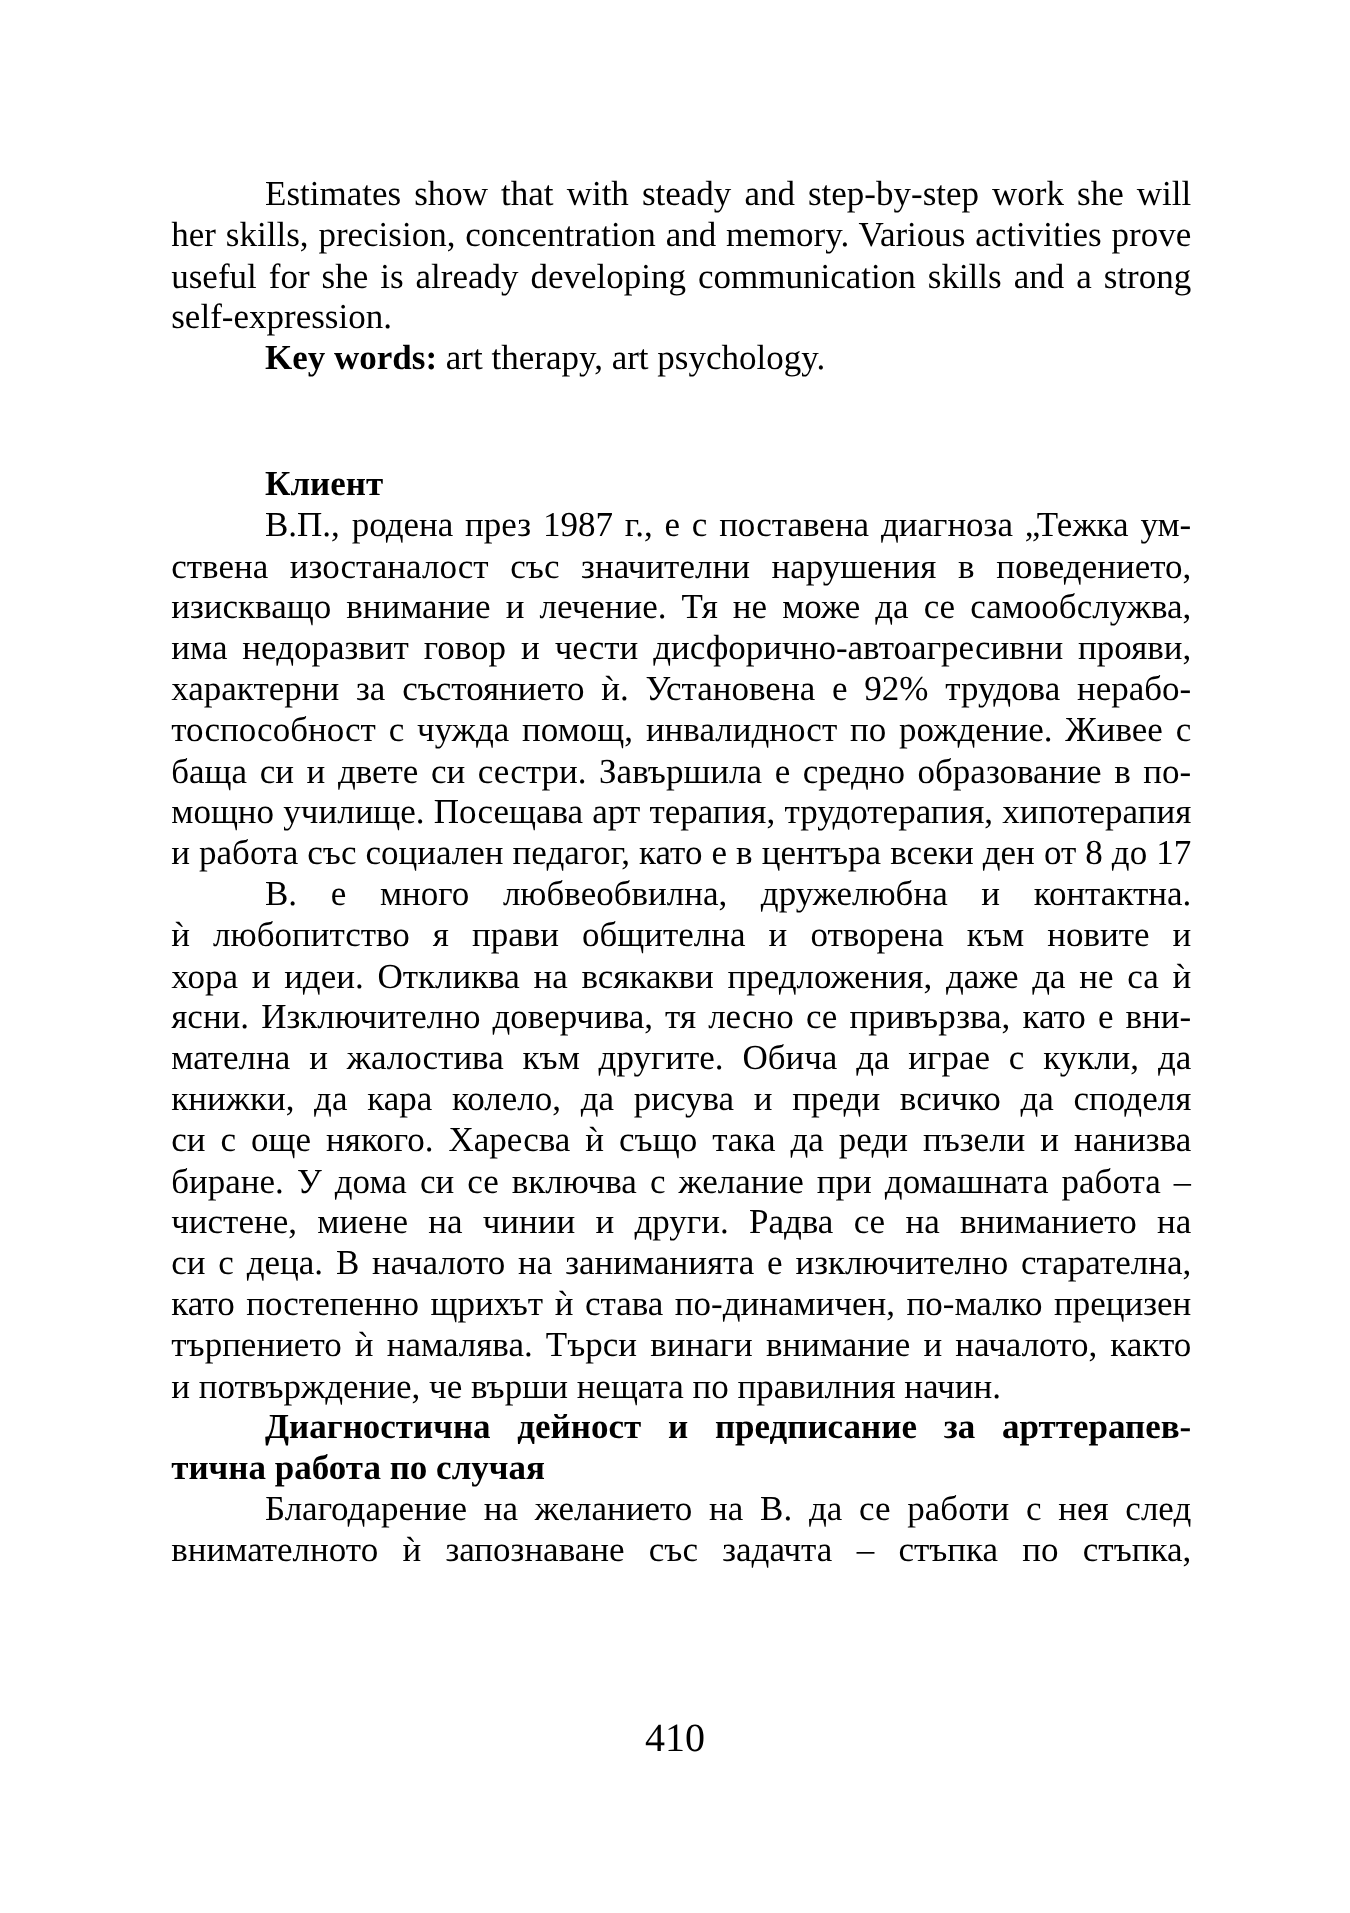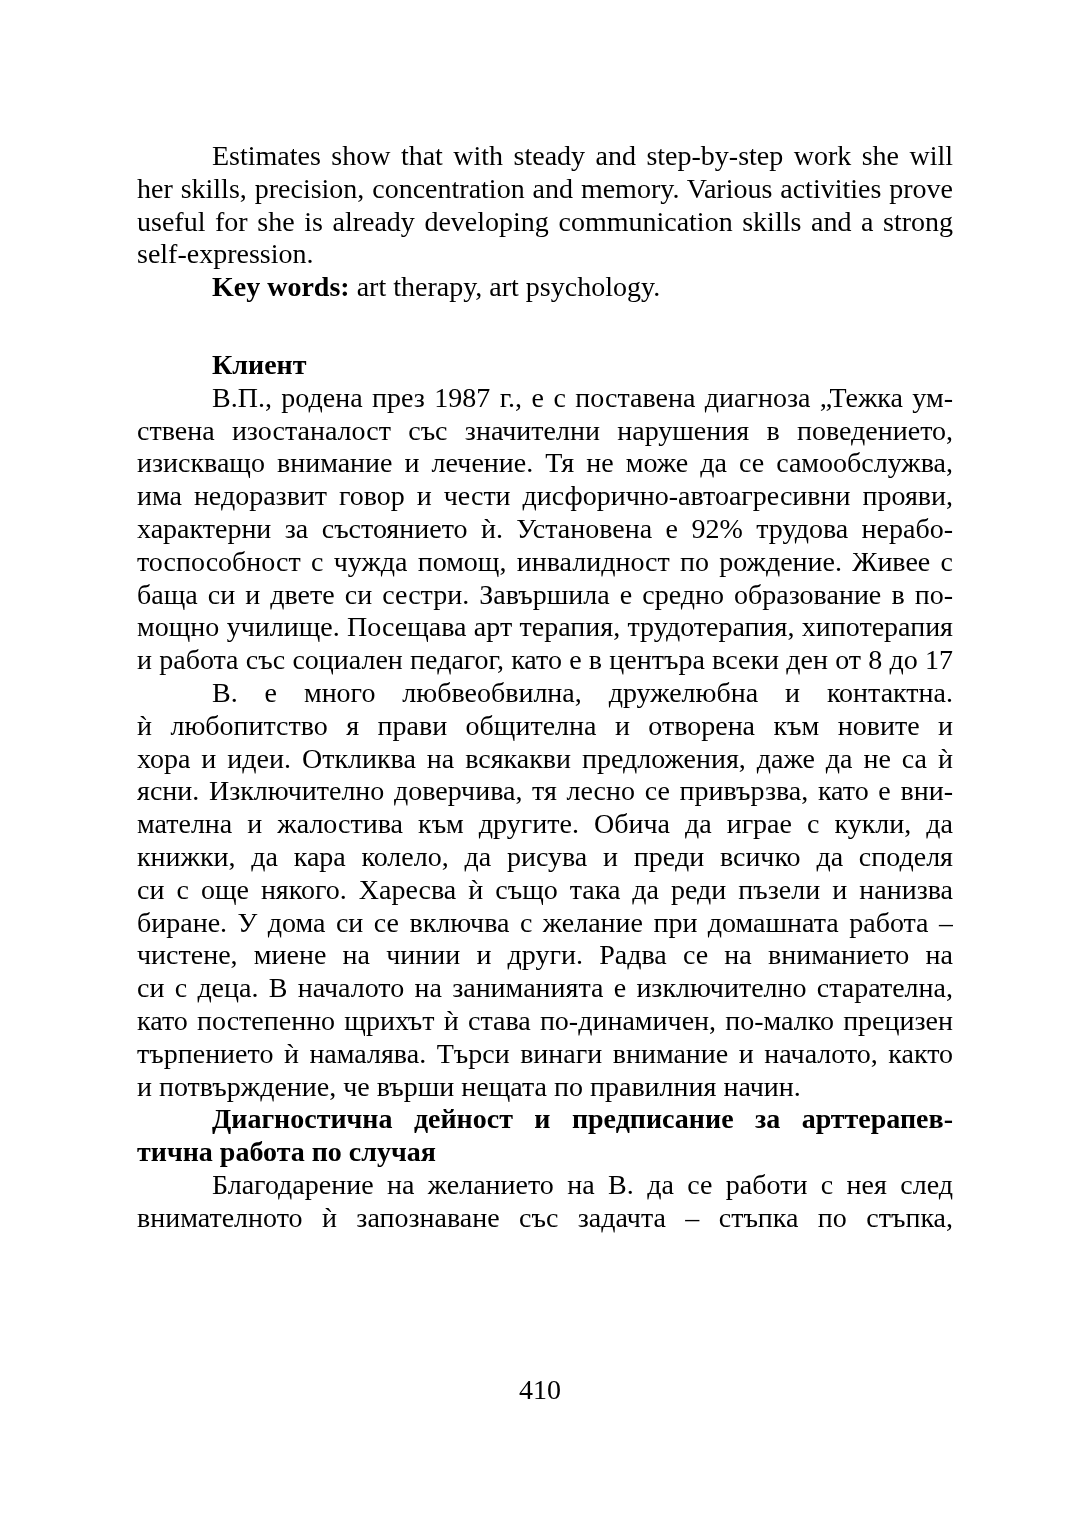--- a/index.html
+++ b/index.html
@@ -52,36 +52,36 @@
   }
   .kw-label {
     font-weight: bold;
   }
   .page-number {
     position: absolute;
     top: 1374px;
     left: 0;
     width: 1080px;
     text-align: center;
-    font-size: 28px;
+    font-size: 32px;
     line-height: 32.8px;
   }
 </style>
 </head>
 <body>
 
 <div class="doc-body">
     <div class="pblock">
       <div class="line just ind">Estimates show that with steady and step-by-step work she will improve</div>
       <div class="line just">her skills, precision, concentration and memory. Various activities prove to be</div>
       <div class="line just">useful for she is already developing communication skills and a strong desire for</div>
       <div class="line">self-expression.</div>
     </div>
     <div class="kw-line"><span class="kw-label">Key words:</span><span> art therapy, art psychology.</span></div>
-    <div class="heading-single" style="margin-top: 45px;">Клиент</div>
+    <div class="heading-single" style="margin-top: 68px;">Клиент</div>
     <div class="pblock">
       <div class="line just ind">В.П., родена през 1987 г., е с поставена диагноза „Тежка ум-</div>
       <div class="line just">ствена изостаналост със значителни нарушения в поведението,</div>
       <div class="line just">изискващо внимание и лечение. Тя не може да се самообслужва,</div>
       <div class="line just">има недоразвит говор и чести дисфорично-автоагресивни прояви,</div>
       <div class="line just">характерни за състоянието ѝ. Установена е 92% трудова нерабо-</div>
       <div class="line just">тоспособност с чужда помощ, инвалидност по рождение. Живее с</div>
       <div class="line just">баща си и двете си сестри. Завършила е средно образование в по-</div>
       <div class="line just">мощно училище. Посещава арт терапия, трудотерапия, хипотерапия</div>
       <div class="line just">и работа със социален педагог, като е в центъра всеки ден от 8 до 17 ч.</div>

